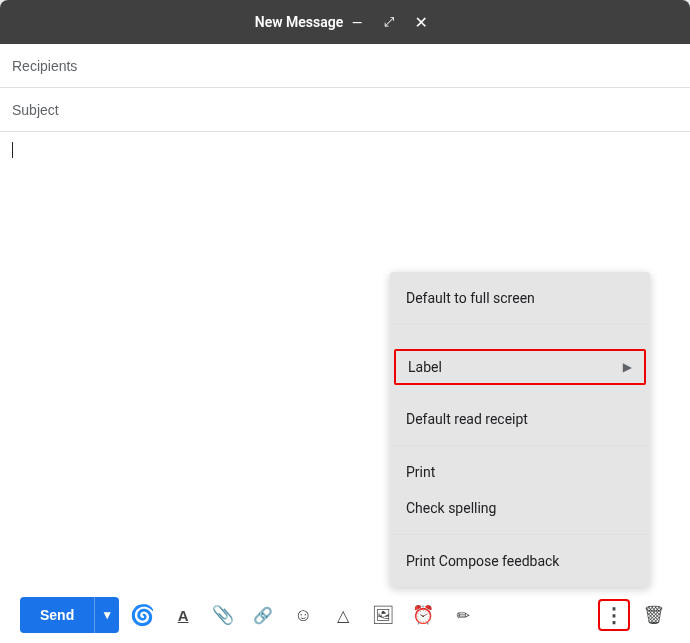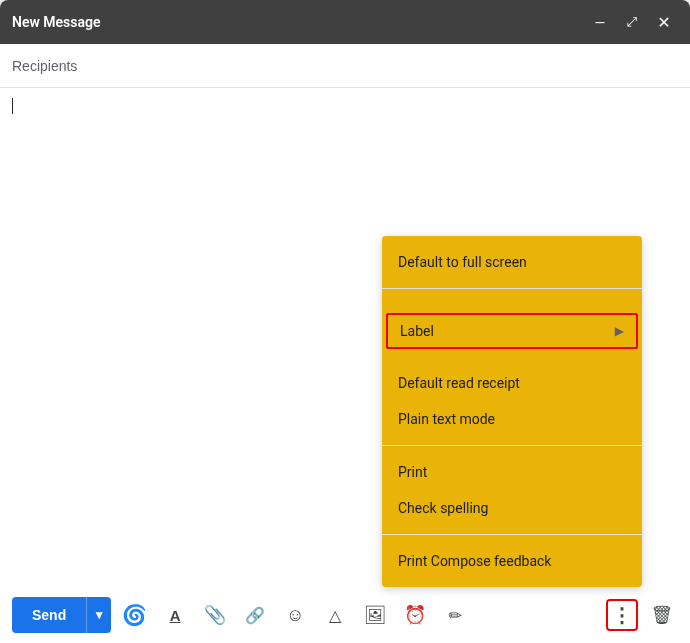--- a/index.html
+++ b/index.html
@@ -25,21 +25,21 @@
       position: relative;
     }
 
     .compose-header {
       background: #404040;
       color: #fff;
       padding: 0 12px;
       height: 44px;
       display: flex;
       align-items: center;
-      justify-content: space-between;
+      justify-content: center;
       border-radius: 8px 8px 0 0;
       flex-shrink: 0;
     }
 
     .compose-header-title {
       font-size: 14px;
       font-weight: 600;
       color: #fff;
     }
 
@@ -105,21 +105,21 @@
 
     @keyframes blink {
       50% { opacity: 0; }
     }
 
     .compose-footer {
       height: 56px;
       border-top: none;
       display: flex;
       align-items: center;
-      padding: 0 12px;
+      padding: 0 20px;
       gap: 8px;
       flex-shrink: 0;
     }
 
     .send-btn-group {
       display: flex;
       align-items: center;
       border-radius: 4px;
       overflow: hidden;
     }
@@ -178,22 +178,22 @@
       justify-content: center;
       width: 32px;
       height: 32px;
       font-size: 18px;
     }
 
     
     .dropdown-menu {
       position: absolute;
       bottom: 56px;
-      right: 48px;
-      background: #eab308;
+      right: 40px;
+      background: #e5e5e5;
       border-radius: 4px;
       box-shadow: 0 2px 10px rgba(0,0,0,0.2);
       min-width: 260px;
       z-index: 100;
       overflow: hidden;
     }
 
     .dropdown-section {
       padding: 8px 0;
       border-bottom: 1px solid #e0e0e0;
@@ -247,43 +247,43 @@
       <button class="header-icon-btn" title="Close">
         <span>✕</span>
       </button>
     </div>
   </div>
 
   <div class="compose-field">
     <input type="text" placeholder="Recipients" style="">
   </div>
 
+  <div class="compose-field">
+    <input type="text" placeholder="Subject" style="">
+  </div>
 
   <div class="compose-body">
     <div class="cursor-line"></div>
   </div>
 
   <div class="dropdown-menu">
 
     <div class="dropdown-section">
       <div class="dropdown-item">
         <span>Default to full screen</span>
       </div>
     </div>
 
     <div class="dropdown-section">
       <div class="dropdown-item highlighted">
         <span>Label</span>
         <span class="chevron-right">▶</span>
       </div>
       <div class="dropdown-item">
         <span>Default read receipt</span>
-      </div>
-      <div class="dropdown-item">
-        <span>Plain text mode</span>
       </div>
     </div>
 
     <div class="dropdown-section">
       <div class="dropdown-item">
         <span>Print</span>
       </div>
       <div class="dropdown-item">
         <span>Check spelling</span>
       </div>

